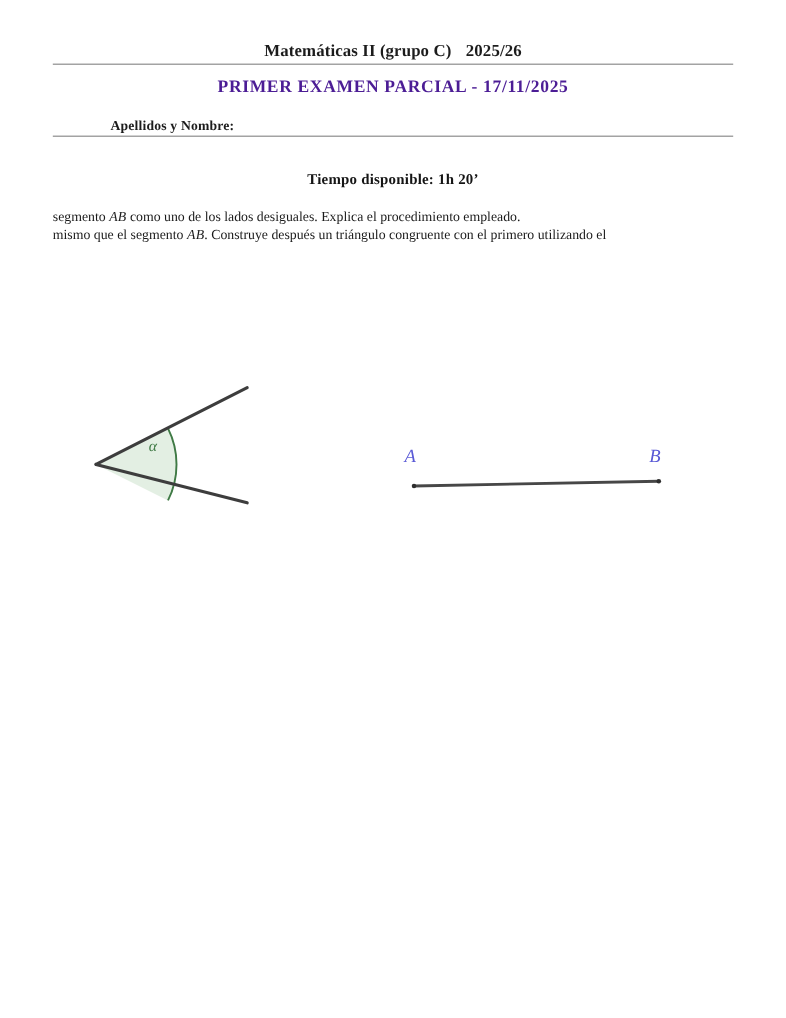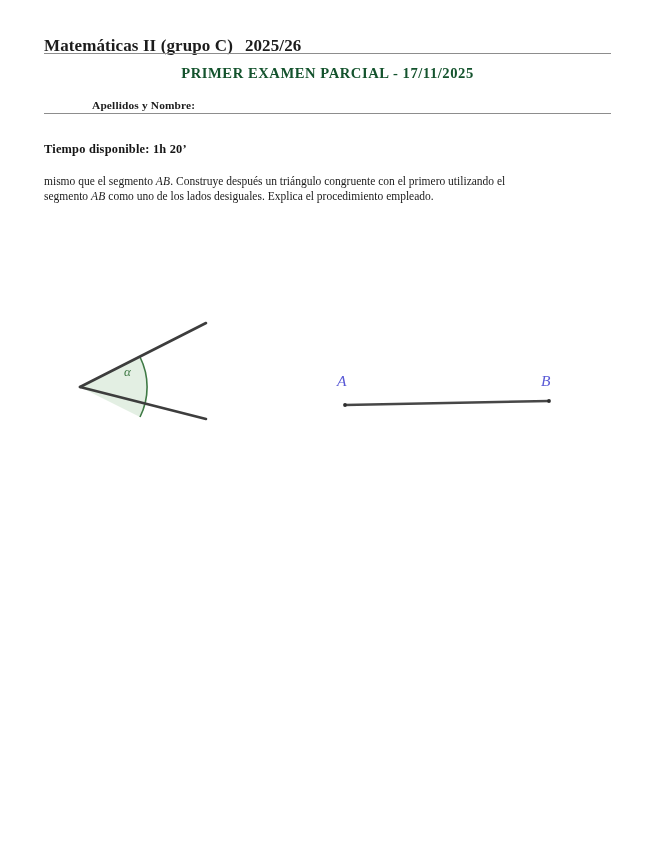--- a/index.html
+++ b/index.html
@@ -30,24 +30,24 @@
     width: 567px;
   }
 
   
   .runhead {
     position: absolute;
     left: 0;
     top: 36px;
     width: 567px;
     display: flex;
-    justify-content: flex-start;
+    justify-content: center;
     align-items: baseline;
     font-weight: bold;
-    font-size: 17px;
+    font-size: 14px;
     letter-spacing: 0.1px;
     color: #1c1c1c;
     gap: 12px;
   }
   .runhead-rule {
     position: absolute;
     left: 0;
     top: 52.5px;
     width: 567px;
     height: 1px;
@@ -57,21 +57,21 @@
   
   .doc-title {
     position: absolute;
     left: 0;
     top: 65px;
     width: 567px;
     text-align: center;
     font-weight: bold;
     font-size: 14.6px;
     letter-spacing: 0.55px;
-    color: #14532d;
+    color: #4c1d95;
   }
 
   
   .namefield {
     position: absolute;
     left: 0;
     top: 99px;
     font-weight: bold;
     font-size: 11.4px;
     letter-spacing: 0.15px;
@@ -86,20 +86,21 @@
     height: 1px;
     background: #8d8d8d;
   }
 
   
   .timeline {
     position: absolute;
     left: 0;
     top: 142px;
     width: 567px;
+    text-align: center;
     font-weight: bold;
     font-size: 12.4px;
     letter-spacing: 0.2px;
     color: #151515;
   }
 
   
   .problem {
     position: absolute;
     left: 0;
@@ -174,22 +175,22 @@
     <div class="runhead-rule"></div>
 
     <div class="doc-title">PRIMER EXAMEN PARCIAL - 17/11/2025</div>
 
     <div class="namefield">Apellidos y Nombre:</div>
     <div class="namefield-rule"></div>
 
     <div class="timeline">Tiempo disponible: 1h 20’</div>
 
     <div class="problem">
+      <span class="ln"><span>segmento </span><span class="mi">AB</span><span> como uno de los lados desiguales. Explica el procedimiento empleado.</span></span>
       <span class="ln stretch"><span><span>mismo que el segmento </span><span class="mi">AB</span><span>. Construye después un triángulo congruente con el primero utilizando el</span></span></span>
-      <span class="ln"><span>segmento </span><span class="mi">AB</span><span> como uno de los lados desiguales. Explica el procedimiento empleado.</span></span>
     </div>
 
   </div>
 
   <div class="figures">
     <svg width="655" height="848" viewBox="0 0 655 848">
 
       <g>
         <path d="M 80 387 L 140 357 A 67 67 0 0 1 140 417 Z" fill="#e3efe3" stroke="none"></path>
         <path d="M 140 357 A 67 67 0 0 1 140 417" fill="none" stroke="#3f7a45" stroke-width="1.6"></path>

